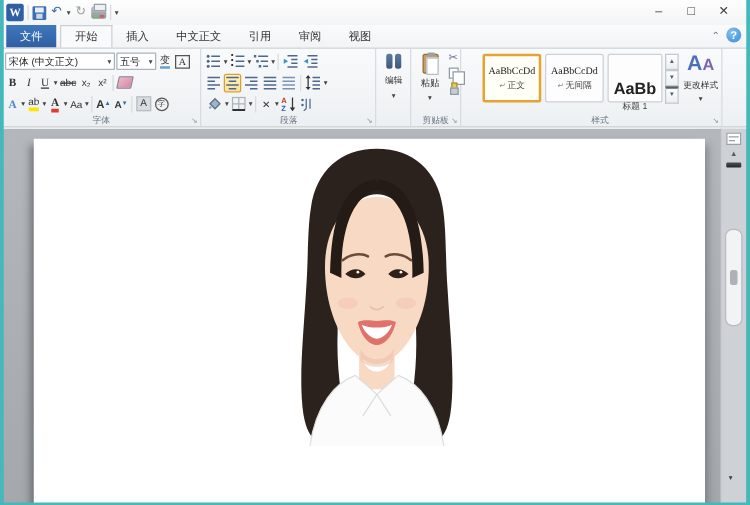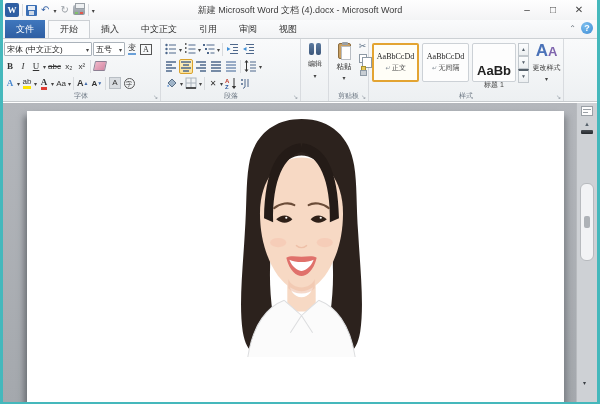--- a/index.html
+++ b/index.html
@@ -132,21 +132,20 @@
       <span class="wlogo">W</span>
       <span class="qsep"></span>
       <span class="save-ic"></span>
       <span class="qbtn">↶</span>
       <span class="dd">▾</span>
       <span class="qbtn gray">↻</span>
       <span class="print-ic"></span>
       <span class="qsep"></span>
       <span class="dd">▾</span>
     </div>
-    <div class="title-text">新建 Microsoft Word 文档 (4).docx  -  Microsoft Word</div>
     <div class="winctl">
       <span>–</span>
       <span>□</span>
       <span>✕</span>
     </div>
   </div>
 
   <div class="tabrow">
     <div class="tabs">
       <span class="tab file">文件</span>
@@ -362,21 +361,21 @@
       </div>
       <div class="cc-col">
         <span class="scissors">✂</span>
         <span class="copy-ic"></span>
         <span class="painter-ic"></span>
       </div>
       <div class="glabel">剪贴板</div>
       <div class="launcher">↘</div>
     </div>
 
-    <div class="group" style="left:369px;width:195px;">
+    <div class="group" style="left:383px;width:195px;">
       <div class="stylebox sel" style="left:3px;width:47px;">
         <span class="st-prev">AaBbCcDd</span>
         <span class="st-name"><i class="st-mark">↵</i> <span>正文</span></span>
       </div>
       <div class="stylebox" style="left:53px;width:47px;">
         <span class="st-prev">AaBbCcDd</span>
         <span class="st-name"><i class="st-mark">↵</i> <span>无间隔</span></span>
       </div>
       <div class="stylebox" style="left:103px;width:44px;">
         <span class="st-prev h1">AaBb</span>

